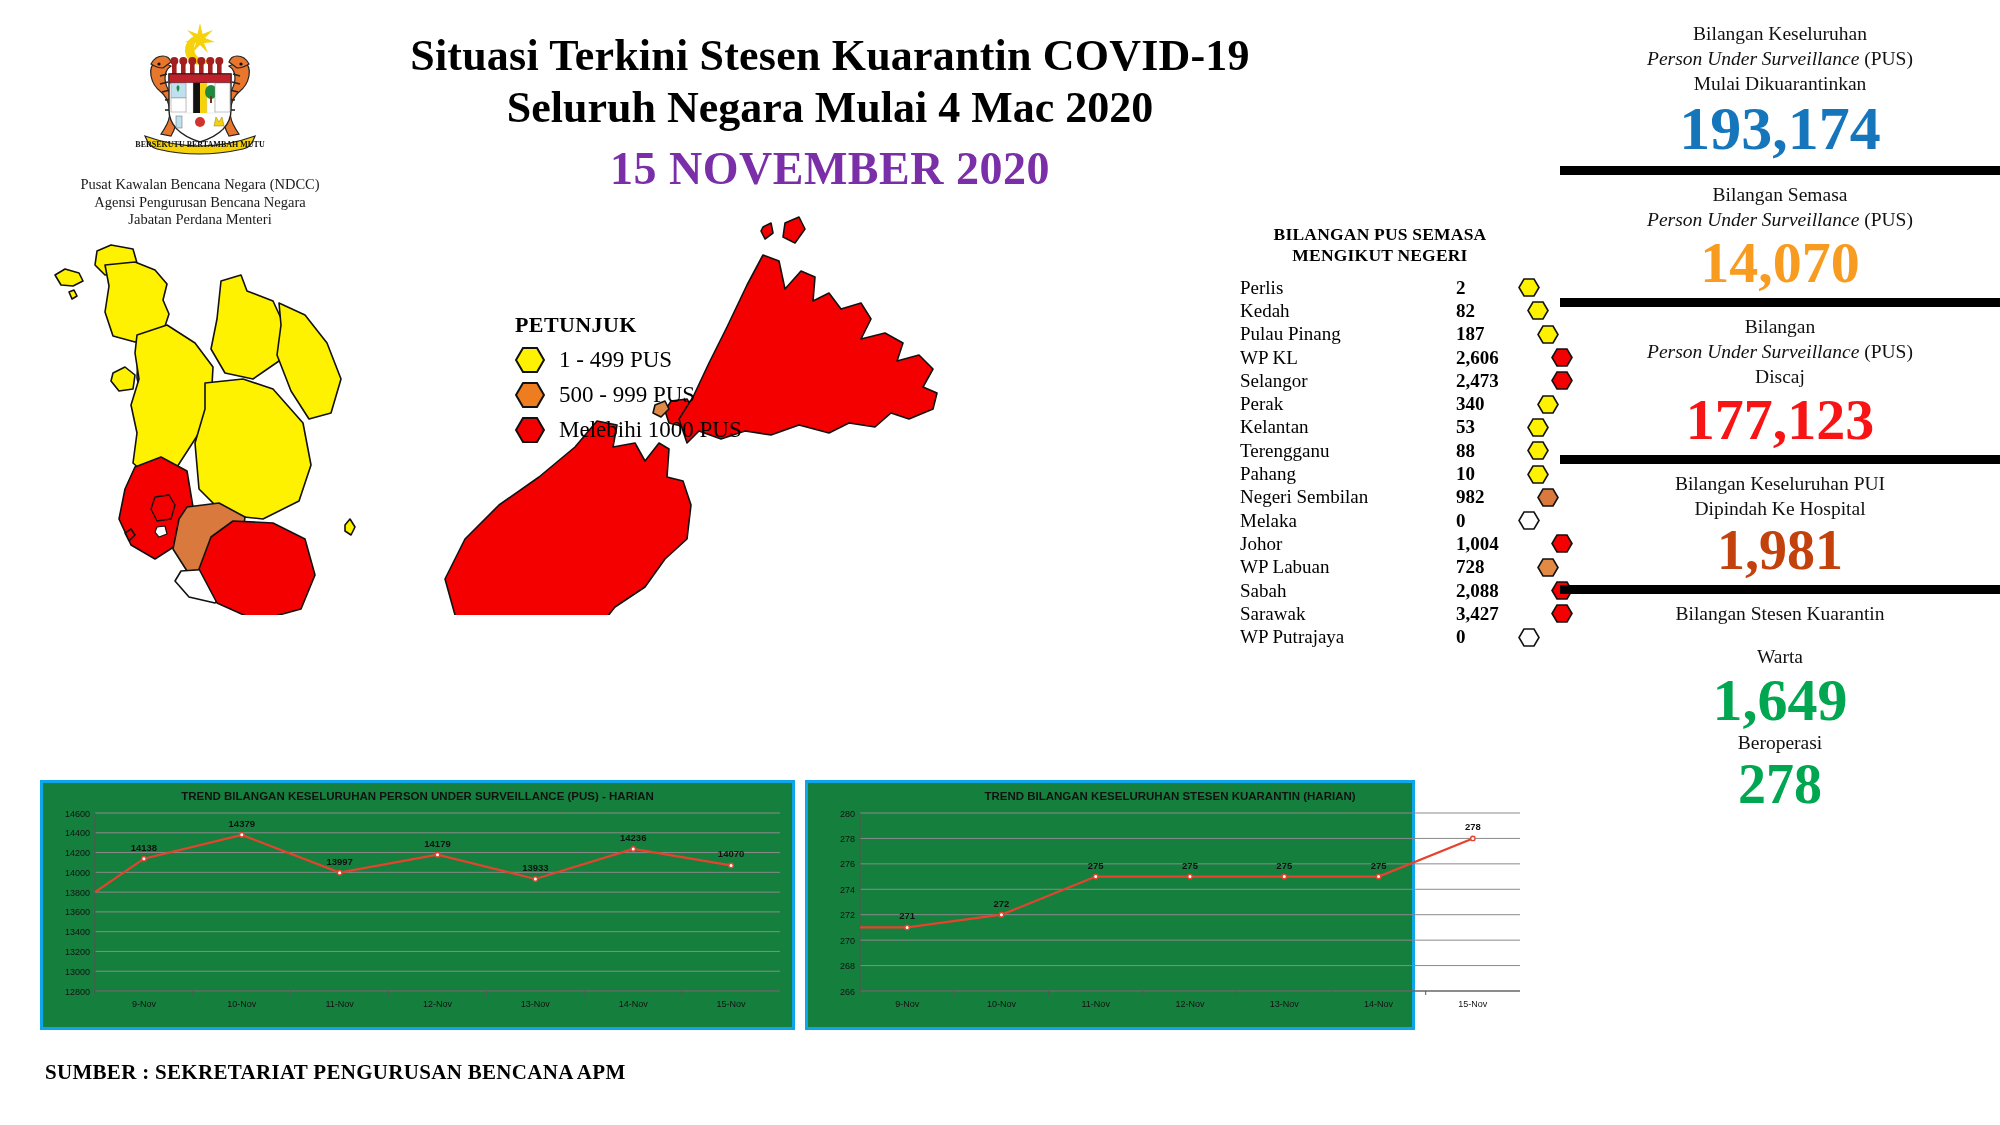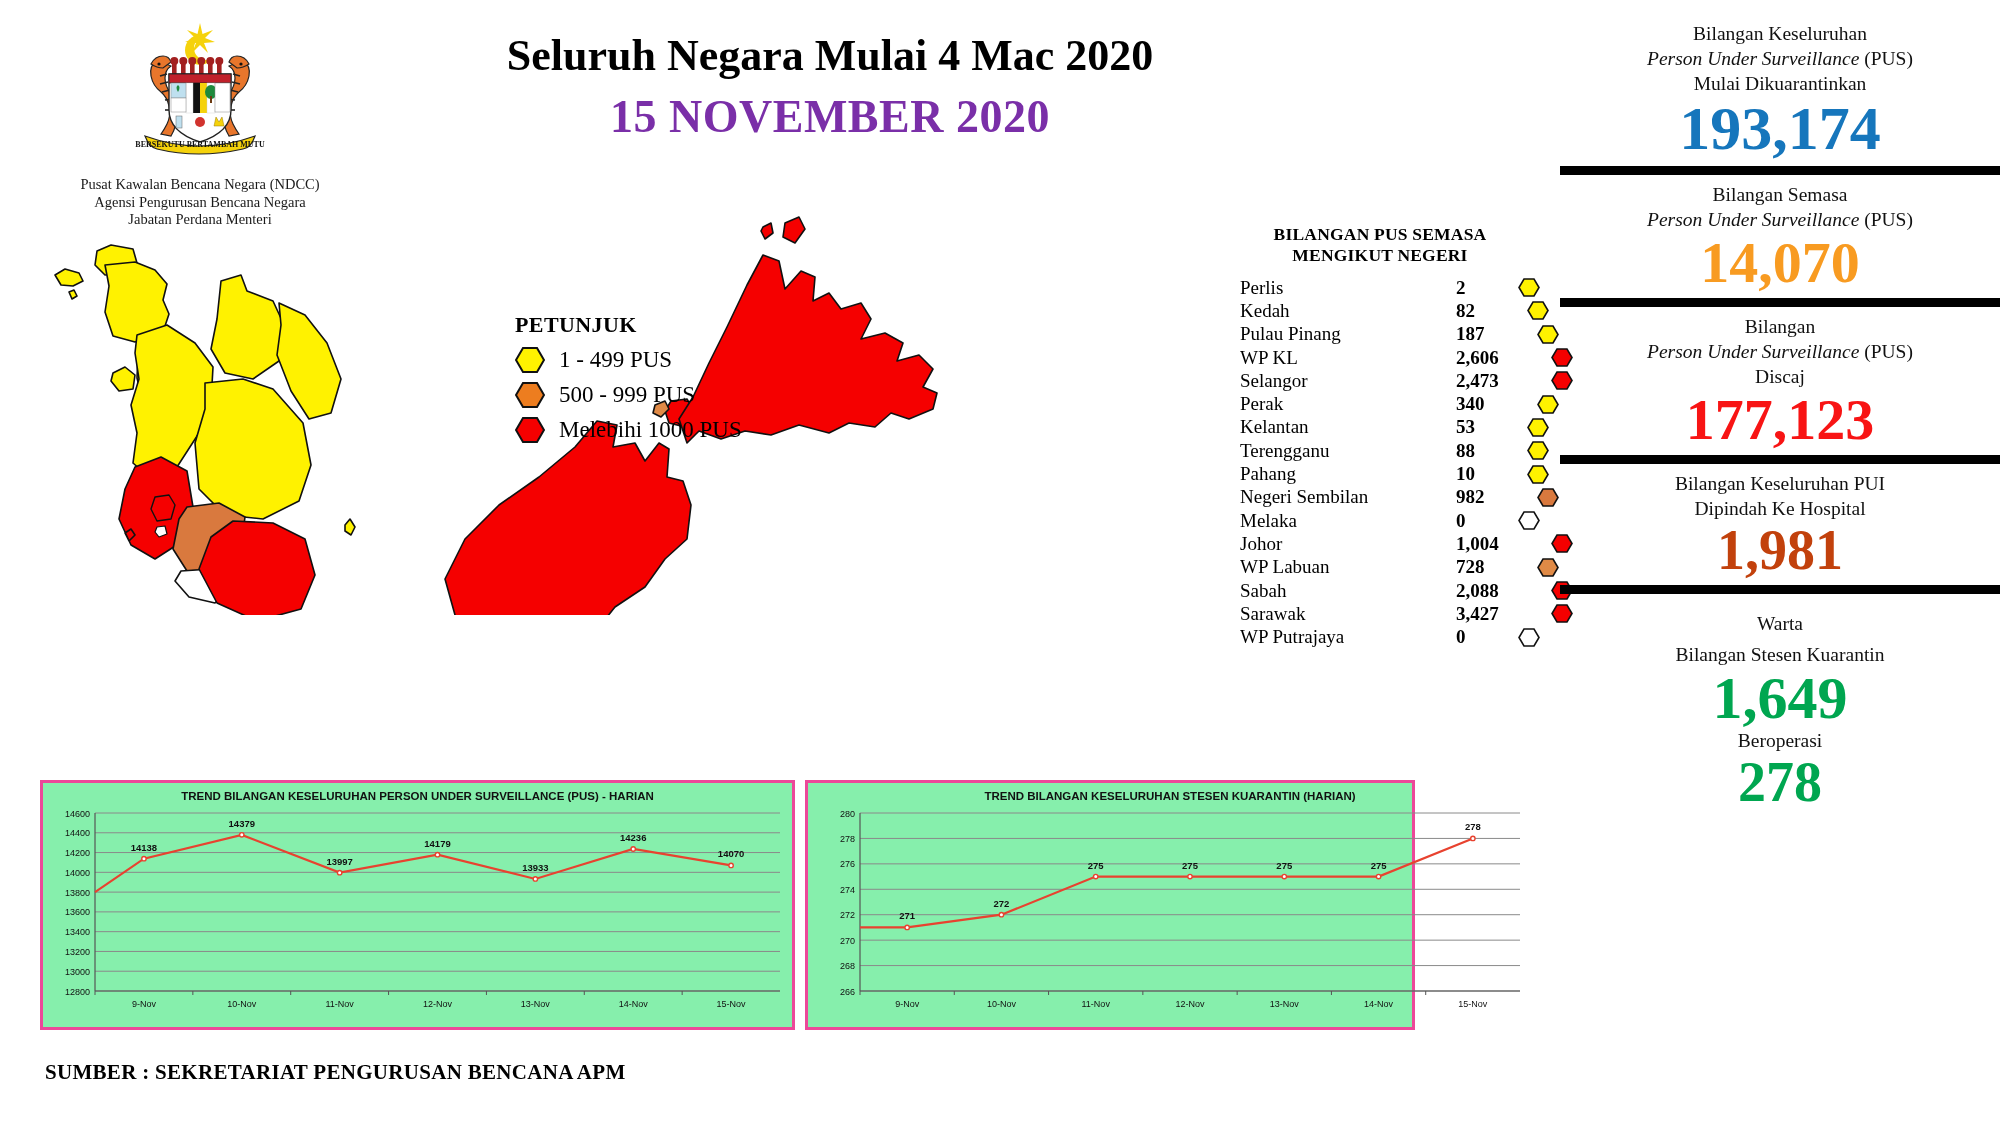--- a/index.html
+++ b/index.html
@@ -41,21 +41,21 @@
   .state-hex{width:22px;height:19px;flex:0 0 22px;}
 
   
   .stats{position:absolute;left:1560px;top:22px;width:440px;text-align:center;}
   .stat-label{font-size:19.5px;line-height:1.28;color:#111;font-family:"Liberation Serif",serif;}
   .stat-label i{font-style:italic;}
   .stat-num{font-weight:bold;line-height:1.02;font-family:"Liberation Serif",serif;}
   .rule{height:9px;background:#000;margin:6px 0 8px 0;}
 
   
-  .chart-box{position:absolute;border:3px solid #ec4899;background:#86efac;box-sizing:border-box;}
+  .chart-box{position:absolute;border:3px solid #0ea5e9;background:#15803d;box-sizing:border-box;}
 
   
   .source{position:absolute;left:45px;top:1060px;font-size:21px;font-weight:bold;letter-spacing:.3px;font-family:"Liberation Serif",serif;}
 </style>
 </head>
 <body>
 
 <div class="page">
 
   <div class="crest-block">
@@ -147,20 +147,21 @@
       </svg>
     </div>
     <div class="crest-caption">
       <div>Pusat Kawalan Bencana Negara (NDCC)</div>
       <div>Agensi Pengurusan Bencana Negara</div>
       <div>Jabatan Perdana Menteri</div>
     </div>
   </div>
 
   <div class="title-wrap">
+    <div class="title1">Situasi Terkini Stesen Kuarantin COVID-19</div>
     <div class="title2">Seluruh Negara Mulai 4 Mac 2020</div>
     <div class="title3">15 NOVEMBER 2020</div>
   </div>
 
   <div class="map">
     <svg viewBox="0 0 1200 400" width="1200" height="400">
       <g stroke="#111" stroke-width="1.6" stroke-linejoin="round">
 
         <path d="M30 60 l10 -6 l14 4 l4 8 l-10 5 l-12 -1 z M44 77 l5 -2 l3 6 l-5 3 z" fill="#FFF200"></path>
 
@@ -393,22 +394,22 @@
             <div>Bilangan Keseluruhan PUI</div>
             <div>Dipindah Ke Hospital</div>
           </div>
           <div class="stat-num" style="color: #c2410c; font-size: 56px;">1,981</div>
         </div>
       </div>
 
     <div class="rule"></div>
 
     <div>
+      <div class="stat-label" style="margin-top:6px;">Bilangan Stesen Kuarantin</div>
       <div class="stat-label" style="margin-top:18px;">Warta</div>
-      <div class="stat-label" style="margin-top:6px;">Bilangan Stesen Kuarantin</div>
       <div class="stat-num" id="warta-value" style="font-size: 60px; color: rgb(0, 166, 80);">1,649</div>
       <div class="stat-label">Beroperasi</div>
       <div class="stat-num" id="beroperasi-value" style="font-size: 56px; color: rgb(0, 166, 80);">278</div>
     </div>
   </div>
 
   <div class="chart-box" style="left:40px;top:780px;width:755px;height:250px;">
     <svg id="chart0" width="749" height="244" viewBox="0 0 749 244">
         <text x="374.5" y="17" text-anchor="middle" font-size="11.5" font-weight="bold" fill="#111" font-family="Liberation Sans, sans-serif">TREND BILANGAN KESELURUHAN PERSON UNDER SURVEILLANCE (PUS) - HARIAN</text>
         <line x1="52" y1="208" x2="737" y2="208" stroke="#8a8a8a" stroke-width="1"></line>

